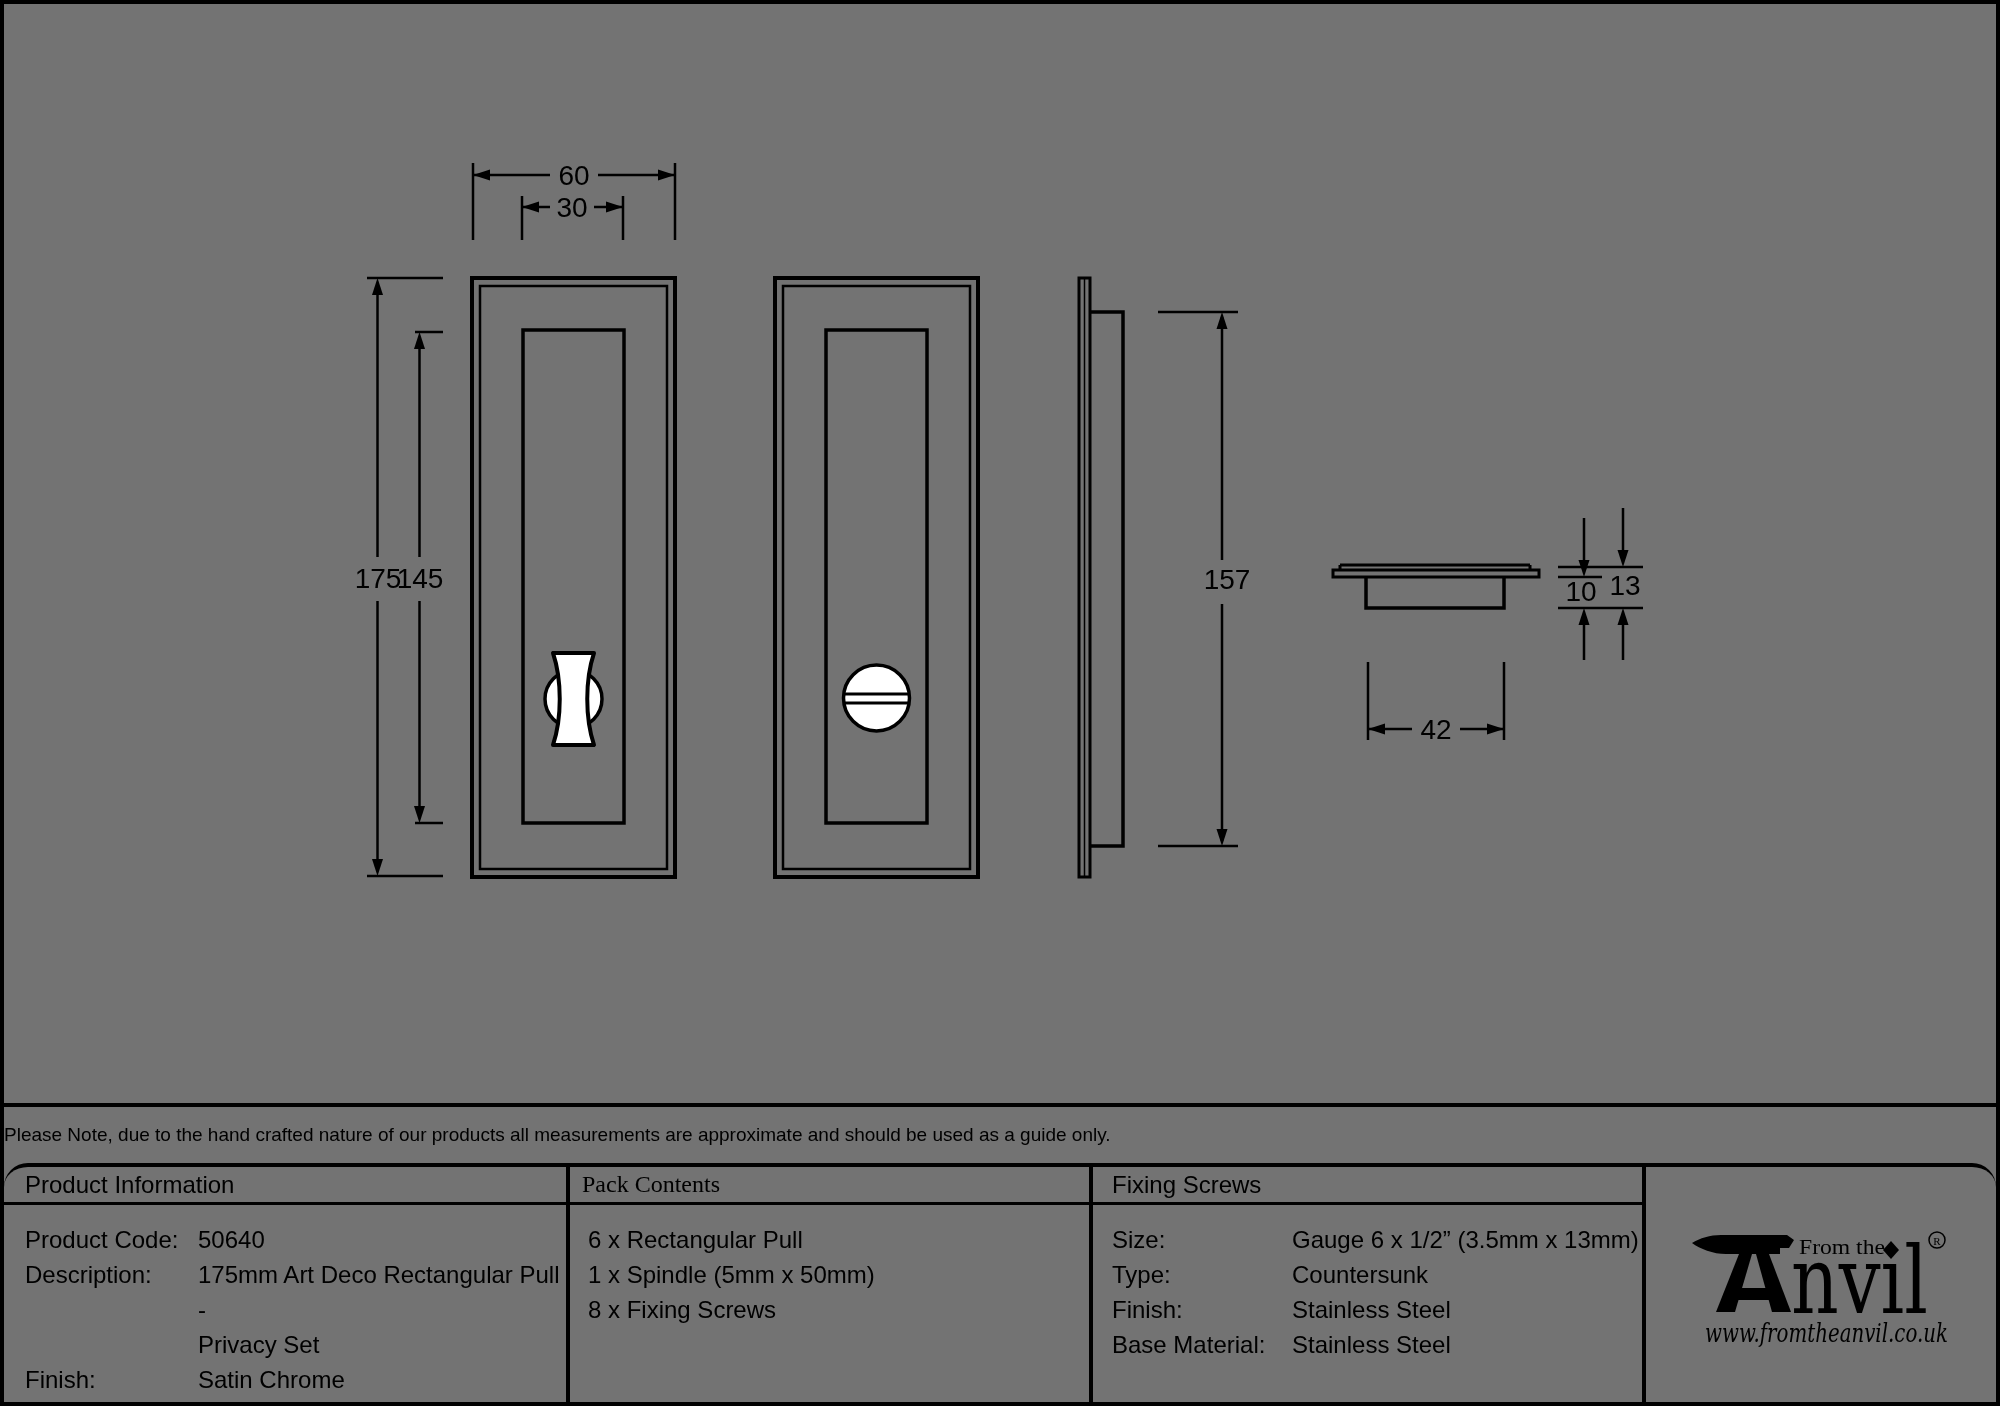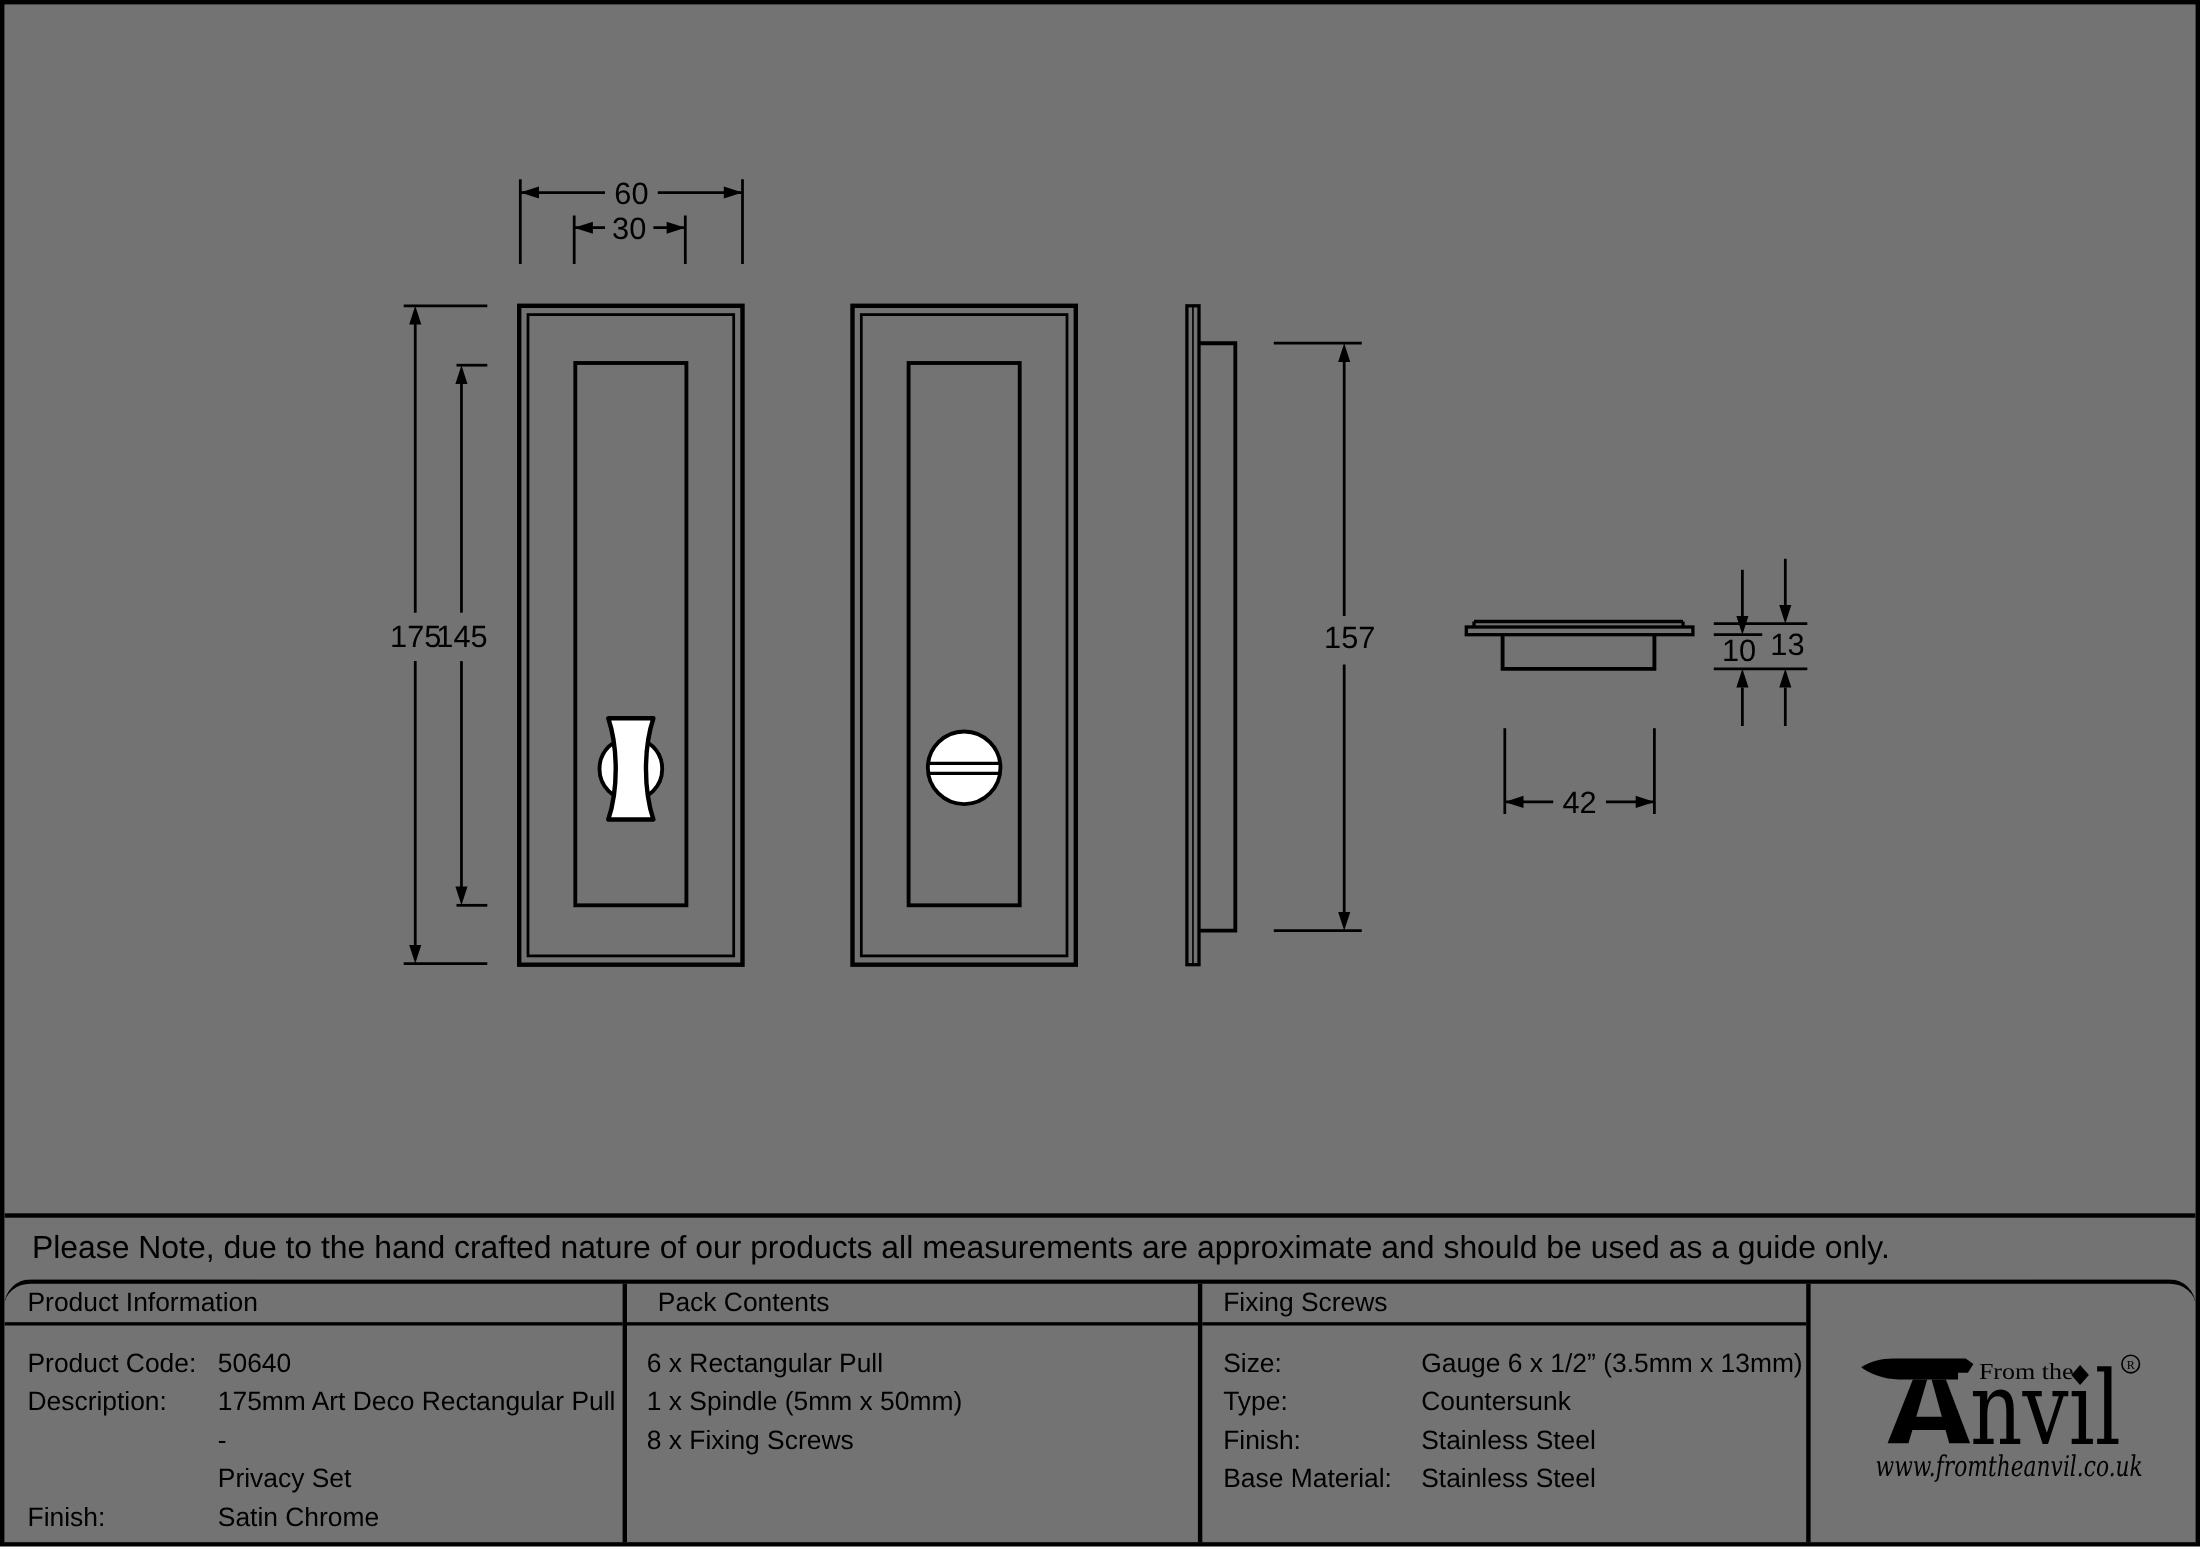--- a/index.html
+++ b/index.html
@@ -8,21 +8,21 @@
     border:4px solid #000;box-sizing:border-box;
     font-family:"Liberation Sans", sans-serif;color:#000;overflow:hidden;
   }
   svg{display:block;}
   svg text{font-family:"Liberation Sans", sans-serif;fill:#000;}
   .dim-label{font-size:28px;}
   .drawing-svg{position:absolute;left:0;top:0;}
   .note-row{
     position:absolute;left:0;top:1099px;width:1992px;height:60px;
     border-top:4px solid #000;box-sizing:border-box;
-    display:flex;align-items:center;padding-left:25px;font-size:29px;
+    display:flex;align-items:center;font-size:19px;
   }
   .info-table{
     position:absolute;left:0;top:1159px;width:1992px;height:300px;
     border-top:4px solid #000;box-sizing:border-box;display:flex;border-radius:24px;
   }
   .col{box-sizing:border-box;height:100%;}
   .col-borders{border-right:4px solid #000;}
   .col-product{width:566px;}
   .col-pack{width:523px;}
   .col-screws{width:553px;}
@@ -31,21 +31,21 @@
     height:38px;border-bottom:3px solid #000;display:flex;align-items:center;
     font-size:24px;box-sizing:border-box;
   }
   .tbody{padding-top:17px;font-size:24px;line-height:35px;}
   .kv-row{display:flex;}
   .kv-label{flex:0 0 auto;}
   .kv-value{white-space:pre-line;}
   .col-product .th{padding-left:21px;}
   .col-product .tbody{padding-left:21px;}
   .col-product .kv-label{width:173px;}
-  .col-pack .th{padding-left:28px;}
+  .col-pack .th{padding-left:12px;font-family:Liberation Serif, serif;}
   .col-pack .tbody{padding-left:18px;}
   .col-screws .th{padding-left:19px;}
   .col-screws .tbody{padding-left:19px;}
   .col-screws .kv-label{width:180px;}
   .logo-svg{position:absolute;left:38px;top:60px;}
   .logo-tagline{font-family:"Liberation Serif", serif;font-size:21px;}
   .logo-wordmark{font-family:"DejaVu Serif","Liberation Serif", serif;font-size:93px;}
   .logo-r{font-family:"Liberation Serif", serif;font-size:11px;}
   .logo-url{font-family:"DejaVu Serif","Liberation Serif", serif;font-style:italic;font-size:26px;}
 </style>

